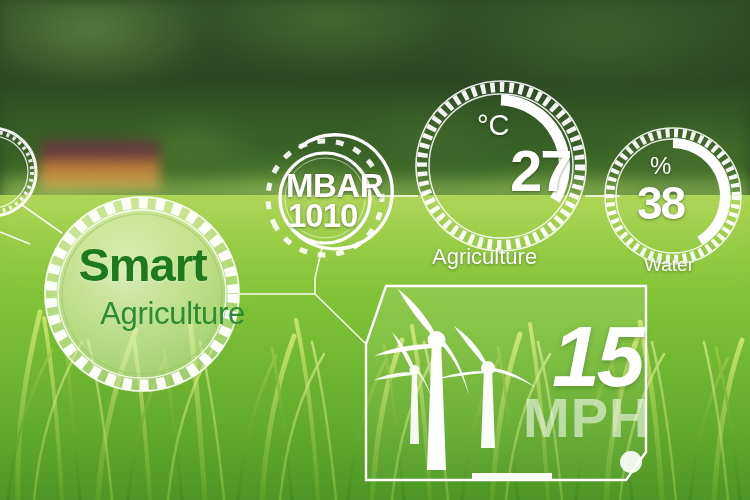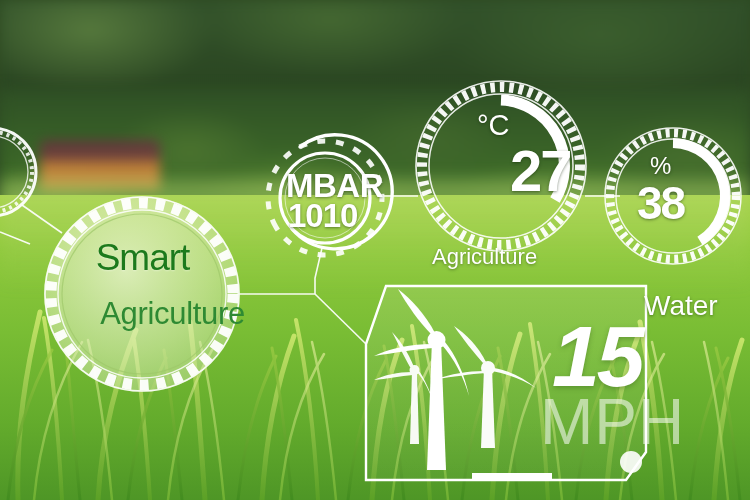--- a/index.html
+++ b/index.html
@@ -55,57 +55,57 @@
   
   .ui{position:absolute;inset:0;}
   svg.lay{position:absolute;left:0;top:0;width:750px;height:500px;overflow:visible;}
 
   .lbl{
     position:absolute;color:#ffffff;
     text-shadow:0 1px 3px rgba(40,70,20,.55);
     white-space:nowrap;
   }
   #temp-label{left:432px;top:244px;font-size:22px;}
-  #water-label{left:644px;top:254px;font-size:28px;margin-top:36px;}
+  #water-label{left:644px;top:254px;font-size:19px;}
 
   .gval{position:absolute;color:#fff;font-weight:bold;white-space:nowrap;
         text-shadow:0 1px 3px rgba(20,40,10,.5);}
 
   
   #mbar-unit{left:286px;top:167px;font-size:33px;letter-spacing:-.5px;text-align:right;}
   #mbar-value{left:288px;top:197px;font-size:33px;letter-spacing:-1px;}
 
   
   #temp-unit{left:477px;top:109px;font-size:29px;font-weight:normal;}
   #temp-value{left:462px;top:137px;font-size:58px;letter-spacing:-2px;margin-left:48px;}
 
   
   #water-unit{left:650px;top:152px;font-size:24px;font-weight:normal;}
   #water-value{left:637px;top:176px;font-size:46px;letter-spacing:-2px;}
 
   
   #smart-title{
     position:absolute;left:50px;top:237px;width:185px;text-align:center;
-    font-size:37px;font-weight:normal;color:#1c7a1c;letter-spacing:-1px;
+    font-size:47px;font-weight:bold;color:#1c7a1c;letter-spacing:-1px;
     text-shadow:0 1px 2px rgba(255,255,255,.35);
   }
   #smart-sub{
     position:absolute;left:40px;top:296px;width:205px;text-align:right;
     font-size:31px;color:#2e8a33;letter-spacing:-.3px;
   }
 
   
   #wind-value{
     position:absolute;left:552px;top:316px;font-size:86px;font-weight:bold;
     color:#ffffff;letter-spacing:-3px;line-height:.95;
     text-shadow:0 2px 5px rgba(40,80,20,.35);
     font-style:italic;
   }
   #wind-unit{
-    position:absolute;left:540px;top:390px;font-size:64px;font-weight:normal;
+    position:absolute;left:523px;top:390px;font-size:56px;font-weight:bold;
     color:rgba(255,255,255,.55);letter-spacing:1px;line-height:1;
   }
 </style>
 </head>
 <body>
 
 <div id="stage">
 
   <div class="bg">
     <div class="bg-sky"></div>

